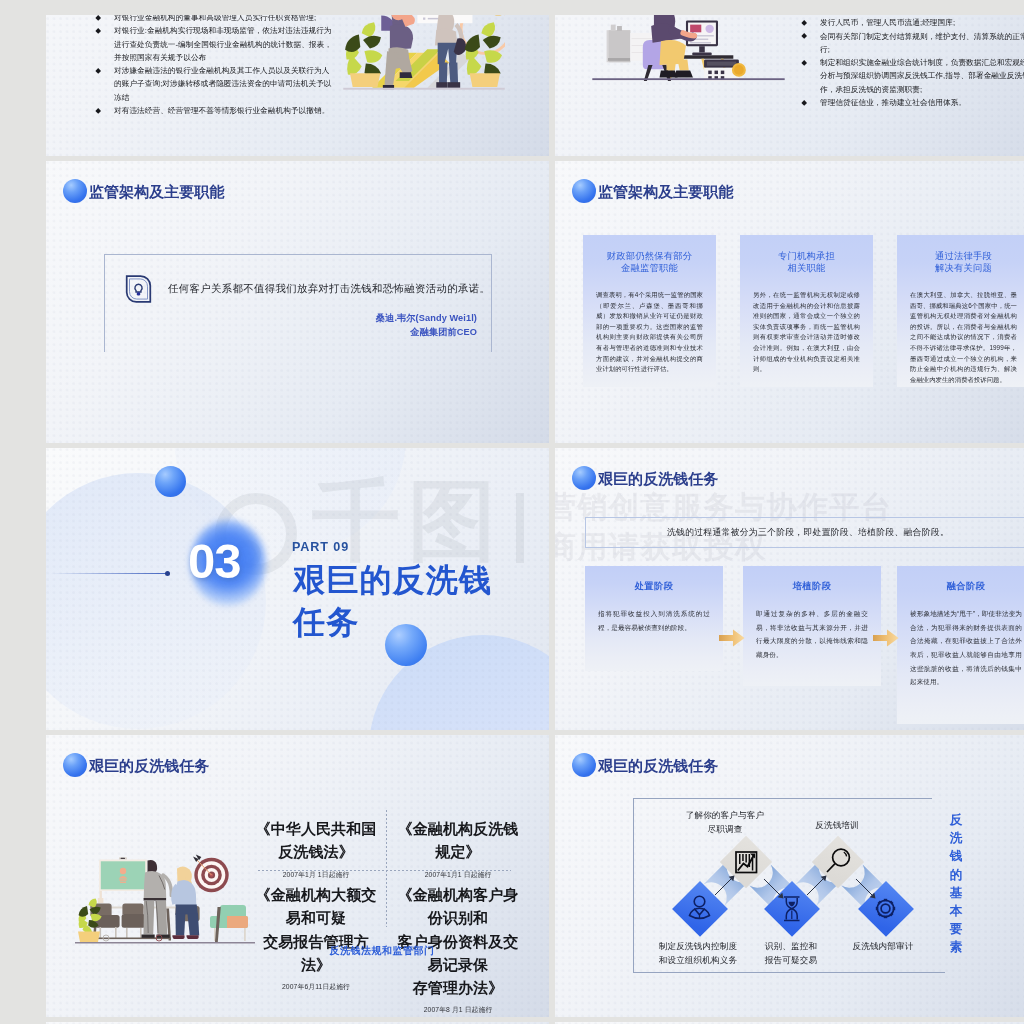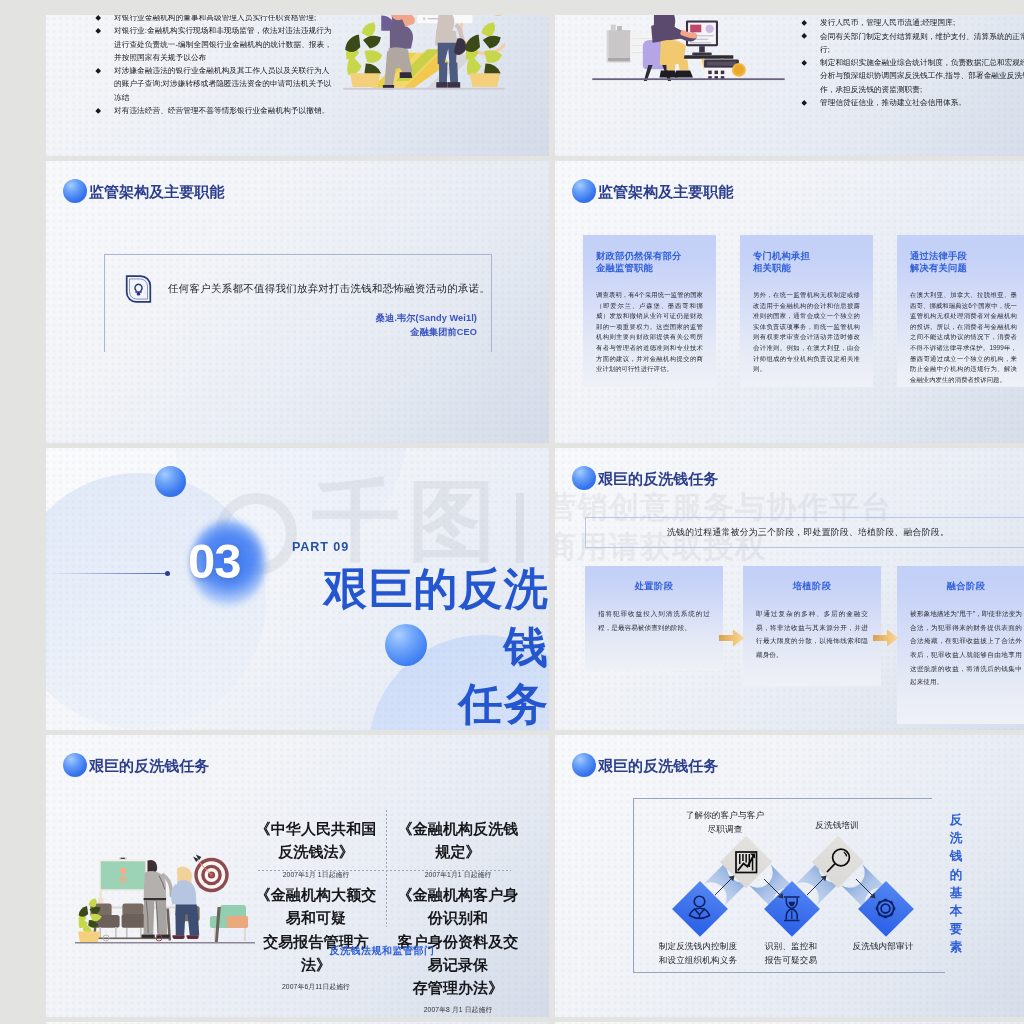--- a/index.html
+++ b/index.html
@@ -34,22 +34,22 @@
      border:1px solid #aab6d0;border-bottom:none;box-sizing:border-box;}
   .qrow{position:absolute;left:19px;top:19px;display:flex;align-items:center;gap:15px;}
   .qtext{font-size:10.4px;color:#25272d;letter-spacing:.35px;white-space:nowrap;}
   .qauthor{position:absolute;right:14px;top:57px;text-align:right;
      font-size:9.2px;font-weight:700;color:#3a53c0;line-height:1.5;letter-spacing:.1px;}
 
   
   .cardrow{position:absolute;left:28px;top:74px;width:447px;display:flex;gap:24px;}
   .card{width:133px;height:152px;padding:15px 13px 0;box-sizing:border-box;
      background:linear-gradient(180deg,#c3d0f7 0%,#c6d2f7 18%,#d6ddf7 45%,#e4e9f6 72%,#ebeef6 90%,#eef1f6 100%);}
-  .card h4{margin:0 0 16px;font-size:9.3px;font-weight:700;color:#2f5fd8;
-     line-height:12px;white-space:pre-line;letter-spacing:.2px;}
+  .card h4{margin:0 0 16px;font-size:9.3px;font-weight:400;color:#2f5fd8;
+     text-align:center;line-height:12px;white-space:pre-line;letter-spacing:.2px;}
   .card p{margin:0;font-size:6.35px;color:#2a2d34;line-height:10.6px;
      text-align:justify;text-align-last:left;letter-spacing:.05px;}
 
   
   .div5{background:linear-gradient(128deg,#fafbfc 0%,#f4f6f9 36%,#ebeff6 68%,#e0e6f0 100%);}
   .cbig{position:absolute;border-radius:50%;}
   .deco-c1{left:-36px;top:25px;width:256px;height:256px;
      background:linear-gradient(155deg,rgba(205,219,245,.58),rgba(238,243,252,.26));}
   .deco-c2{left:128px;top:-127px;width:232px;height:232px;
      background:linear-gradient(210deg,rgba(219,229,248,.50),rgba(243,246,253,.18));}
@@ -72,22 +72,22 @@
      border:11px solid rgba(125,132,145,.125);border-radius:50%;pointer-events:none;}
   .wmq2{position:absolute;left:187px;top:92px;width:14px;height:14px;
      border:7px solid rgba(125,132,145,.125);border-radius:50%;pointer-events:none;}
   .wmbar{position:absolute;left:470px;top:45px;width:8px;height:70px;
      background:rgba(125,132,145,.125);pointer-events:none;}
   .num03{position:absolute;left:142px;top:89px;font-size:49px;font-weight:800;color:#fff;
      letter-spacing:-1px;line-height:1;
      text-shadow:1px 2px 4px rgba(70,100,160,.35);}
   .partlbl{position:absolute;left:246px;top:92px;font-size:12.6px;font-weight:800;
      color:#27529f;letter-spacing:.9px;}
-  .divhead{position:absolute;left:247px;top:112px;font-size:44px;font-weight:800;
-     color:#2356cf;line-height:1.31;letter-spacing:1.2px;text-align:right;}
+  .divhead{position:absolute;left:247px;top:112px;font-size:32px;font-weight:800;
+     color:#2356cf;line-height:1.31;letter-spacing:1.2px;}
 
   
   .wm2{position:absolute;color:rgba(128,136,150,.115);font-weight:700;pointer-events:none;
      font-size:30px;line-height:1;white-space:nowrap;letter-spacing:1.5px;}
   .wm2a{left:-9px;top:44px;}
   .wm2b{left:-9px;top:84px;}
   .banner{position:absolute;left:30px;top:69px;width:446px;height:31px;box-sizing:border-box;
      border:1px solid #b7c6e4;display:flex;align-items:center;justify-content:center;}
   .banner span{font-size:8.8px;color:#24262c;letter-spacing:.3px;}
   .strow{position:absolute;left:30px;top:118px;width:450px;height:165px;}

